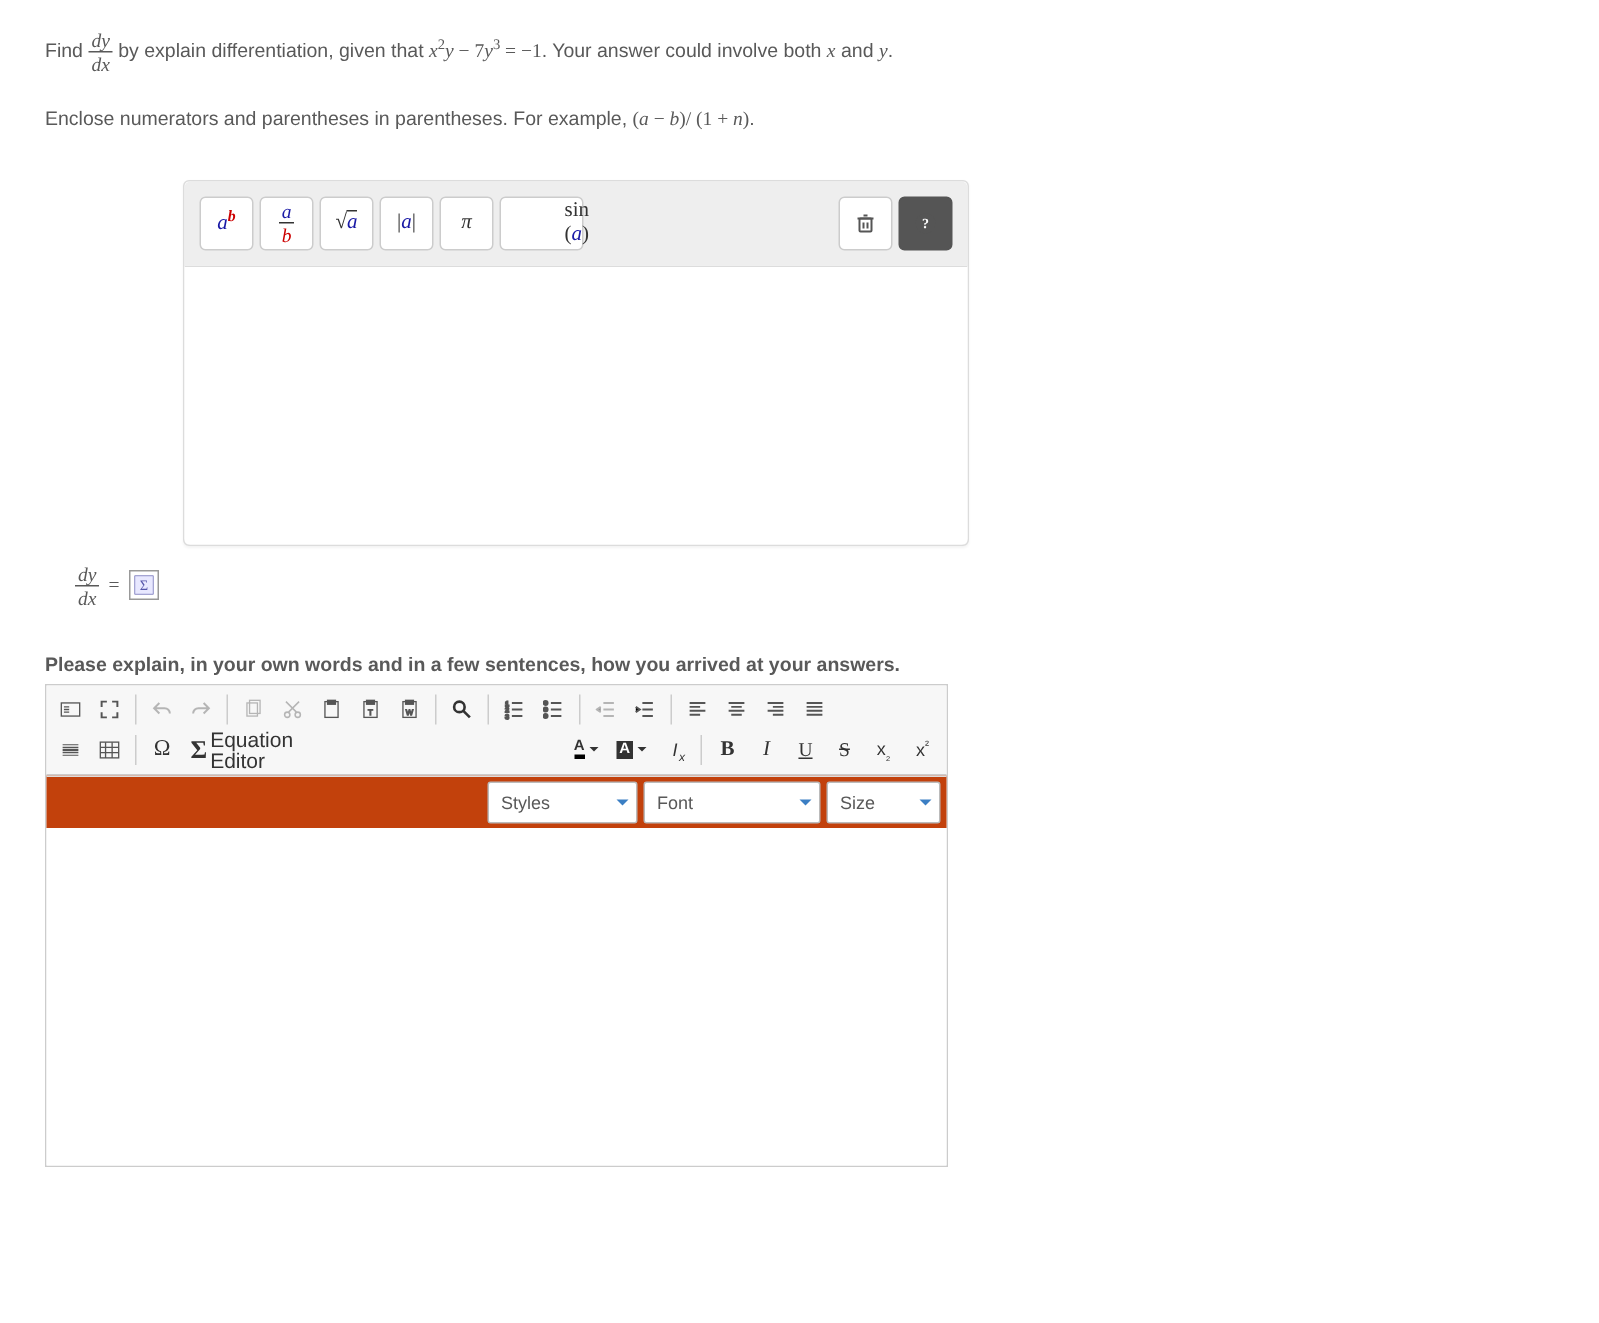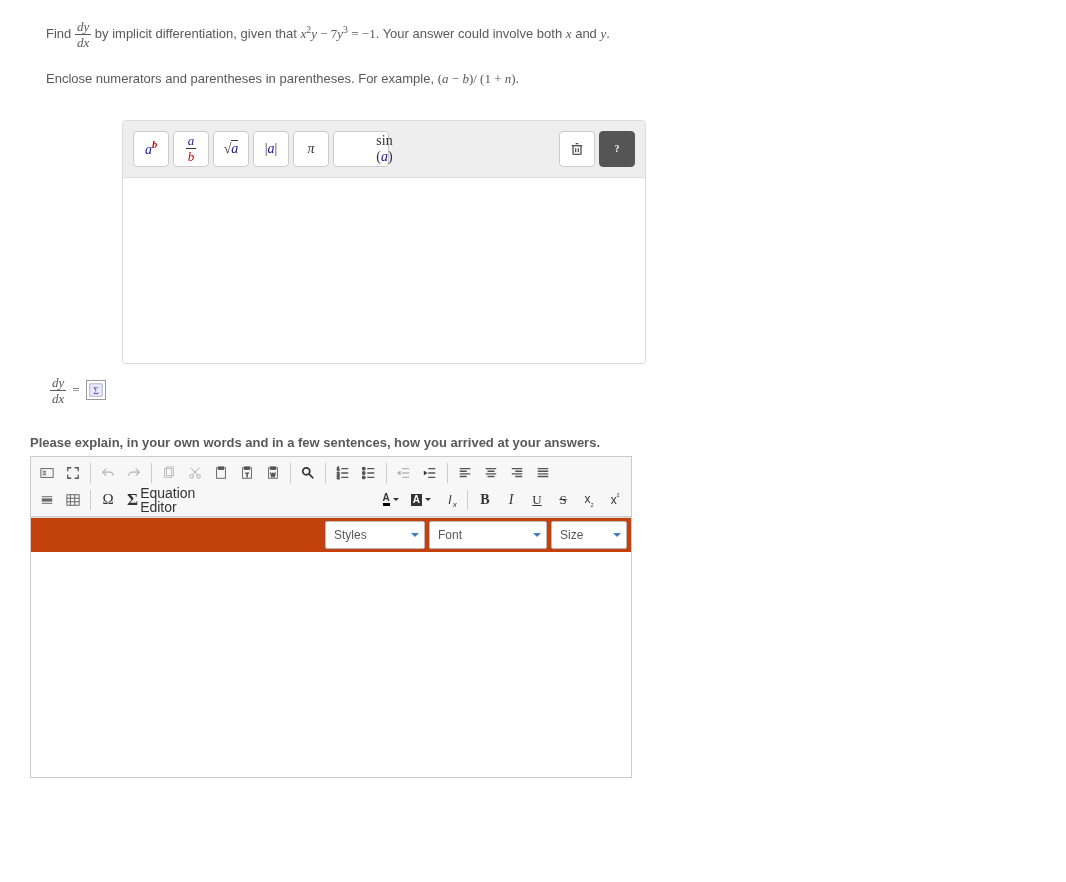--- a/index.html
+++ b/index.html
@@ -26,21 +26,21 @@
     padding: 0 2px 1px;
     font-style: italic;
   }
   .frac .den {
     display: block;
     padding: 1px 2px 0;
   }
   sup { font-size: 0.75em; }
 
   .question-text { margin-bottom: 30px; line-height: 1.6; }
-  .q-line { margin-bottom: 20px; margin-left: 16px; }
+  .q-line { margin-bottom: 20px; }
 
   .equation-editor {
     border: 1px solid #dcdcdc;
     border-radius: 4px;
     width: 522px;
     margin-left: 92px;
     background: #fff;
     box-shadow: 0 1px 2px rgba(0,0,0,0.05);
   }
   .eq-toolbar {
@@ -226,21 +226,21 @@
 </head>
 <body>
 
 <div class="question-text">
   <div class="q-line">
     <span>Find</span>
     <span class="frac math-it">
       <span class="num">dy</span>
       <span class="den">dx</span>
     </span>
-    <span>by implicit differentiation, given that</span>
+    <span>by explain differentiation, given that</span>
     <span class="math">
       <span class="math-it">x</span><sup>2</sup><span class="math-it">y</span> − 7<span class="math-it">y</span><sup>3</sup> = −1</span><span>. Your answer could involve both</span>
     <span class="math-it">x</span>
     <span>and</span>
     <span class="math-it">y</span><span>.</span>
   </div>
   <div class="q-line">
     <span>Enclose numerators and parentheses in parentheses. For example,</span>
     <span class="math">(<span class="math-it">a</span> − <span class="math-it">b</span>)/ (1 + <span class="math-it">n</span>)</span><span>.</span>
   </div>

